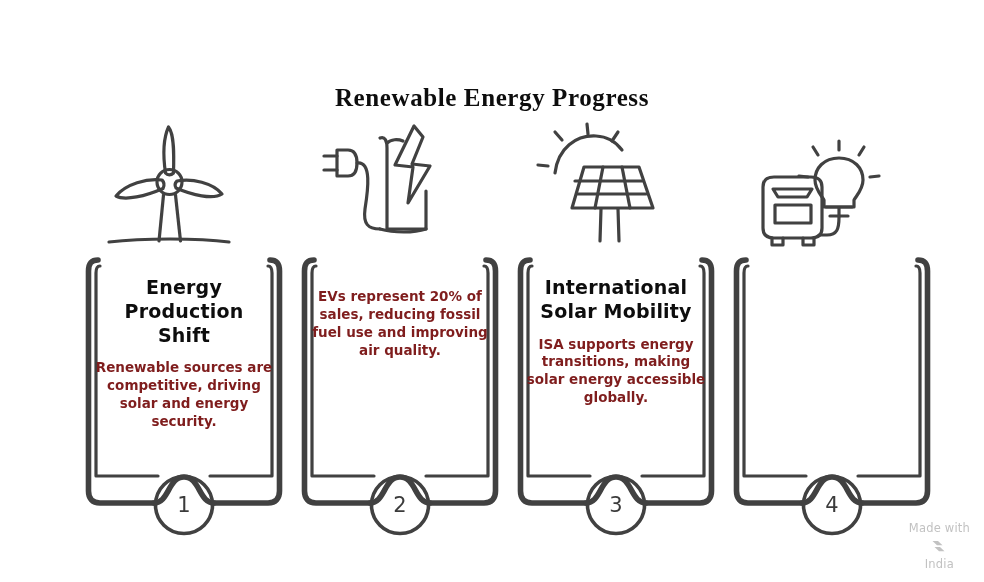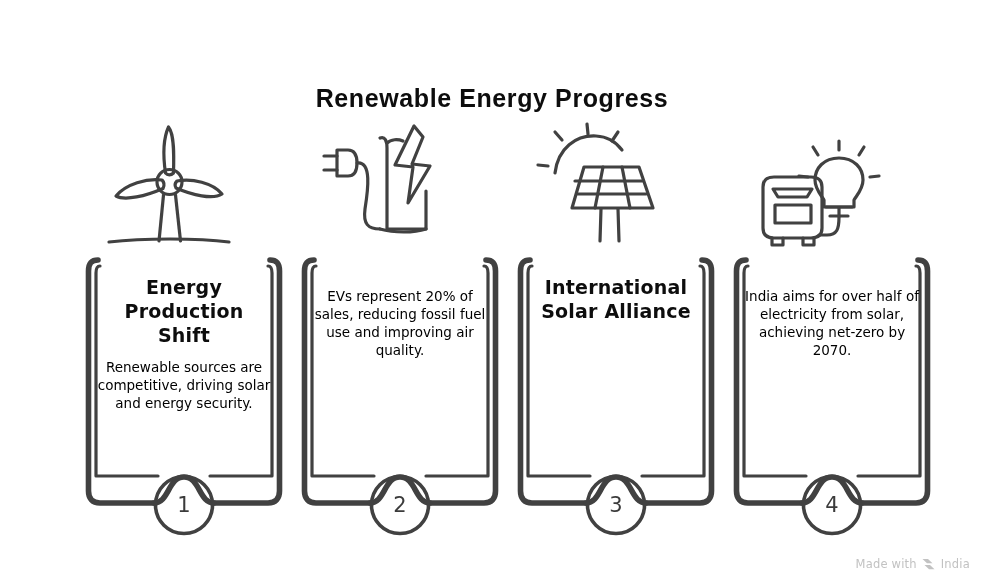--- a/index.html
+++ b/index.html
@@ -22,21 +22,21 @@
     inset: 0;
   }
 
   
   .page-title {
     position: absolute;
     top: 84px;
     left: 0;
     width: 984px;
     text-align: center;
-    font-family: Liberation Sans, sans-serif;
+    font-family: Liberation Serif, serif;
     font-size: 25px;
     font-weight: bold;
     letter-spacing: 0.6px;
     color: #0d0d0d;
   }
 
   
   .icon-row {
     position: absolute;
     top: 112px;
@@ -89,23 +89,23 @@
     font-weight: bold;
     line-height: 1.25;
     color: #0d0d0d;
     letter-spacing: 0.2px;
     white-space: pre-line;
   }
   .card-text {
     margin-top: 12px;
     font-family: "DejaVu Sans", sans-serif;
     font-size: 13.5px;
-    font-weight: normal;
+    font-weight: bold;
     line-height: 1.33;
-    color: #000000;
+    color: #7f1d1d;
   }
 
   .card-number {
     position: absolute;
     left: 0;
     width: 216px;
     top: 240px;
     height: 34px;
     line-height: 34px;
     text-align: center;
@@ -120,20 +120,21 @@
     position: absolute;
     right: 14px;
     bottom: 11px;
     display: flex;
     align-items: center;
     gap: 5px;
     font-family: "DejaVu Sans", sans-serif;
     font-size: 11.5px;
     color: #c2c2c2;
     letter-spacing: 0.2px;
+    flex-direction: column;
   }
   .watermark svg { display: block; }
 </style>
 </head>
 <body>
 
 <div id="page-root">
 
   <div class="page-title">Renewable Energy Progress</div>
 
@@ -280,38 +281,38 @@
           <path d="M22 12 C15 12 12.5 16 12.5 23 L12.5 243 C12.5 250 16 255 24 255 L78 255" stroke-width="5.6"></path>
           <path d="M194 12 C201 12 203.5 16 203.5 23 L203.5 243 C203.5 250 200 255 192 255 L138 255" stroke-width="5.6"></path>
           <path d="M78 255 C93 255 92 229 108 229 C124 229 123 255 138 255" stroke-width="5.6"></path>
           <path d="M24 18 C21 18 20 21 20 25 L20 228 L82 228" stroke-width="3.2"></path>
           <path d="M192 18 C195 18 196 21 196 25 L196 228 L134 228" stroke-width="3.2"></path>
           <circle cx="108" cy="257" r="28.5" stroke-width="3.6"></circle>
         </svg>
       </div>
       <div class="card-body">
         <div class="card-heading">International
-Solar Alliance</div>
+Solar Mobility</div>
+        <div class="card-text">ISA supports energy transitions, making solar energy accessible globally.</div>
       </div>
       <div class="card-number">3</div>
     </div>
 
     <div class="card" style="left:708px;">
       <div class="card-frame">
         <svg width="216" height="290" viewBox="0 0 216 290" fill="none" stroke="#414141" stroke-linecap="round" stroke-linejoin="round">
           <path d="M22 12 C15 12 12.5 16 12.5 23 L12.5 243 C12.5 250 16 255 24 255 L78 255" stroke-width="5.6"></path>
           <path d="M194 12 C201 12 203.5 16 203.5 23 L203.5 243 C203.5 250 200 255 192 255 L138 255" stroke-width="5.6"></path>
           <path d="M78 255 C93 255 92 229 108 229 C124 229 123 255 138 255" stroke-width="5.6"></path>
           <path d="M24 18 C21 18 20 21 20 25 L20 228 L82 228" stroke-width="3.2"></path>
           <path d="M192 18 C195 18 196 21 196 25 L196 228 L134 228" stroke-width="3.2"></path>
           <circle cx="108" cy="257" r="28.5" stroke-width="3.6"></circle>
         </svg>
       </div>
       <div class="card-body">
-        <div class="card-text">India aims for over half of electricity from solar, achieving net-zero by 2070.</div>
       </div>
       <div class="card-number">4</div>
     </div>
 
   </div>
 
   <div class="watermark">
     <span>Made with</span>
     <span>
       <svg width="14" height="12" viewBox="0 0 14 12" fill="#c2c2c2">

